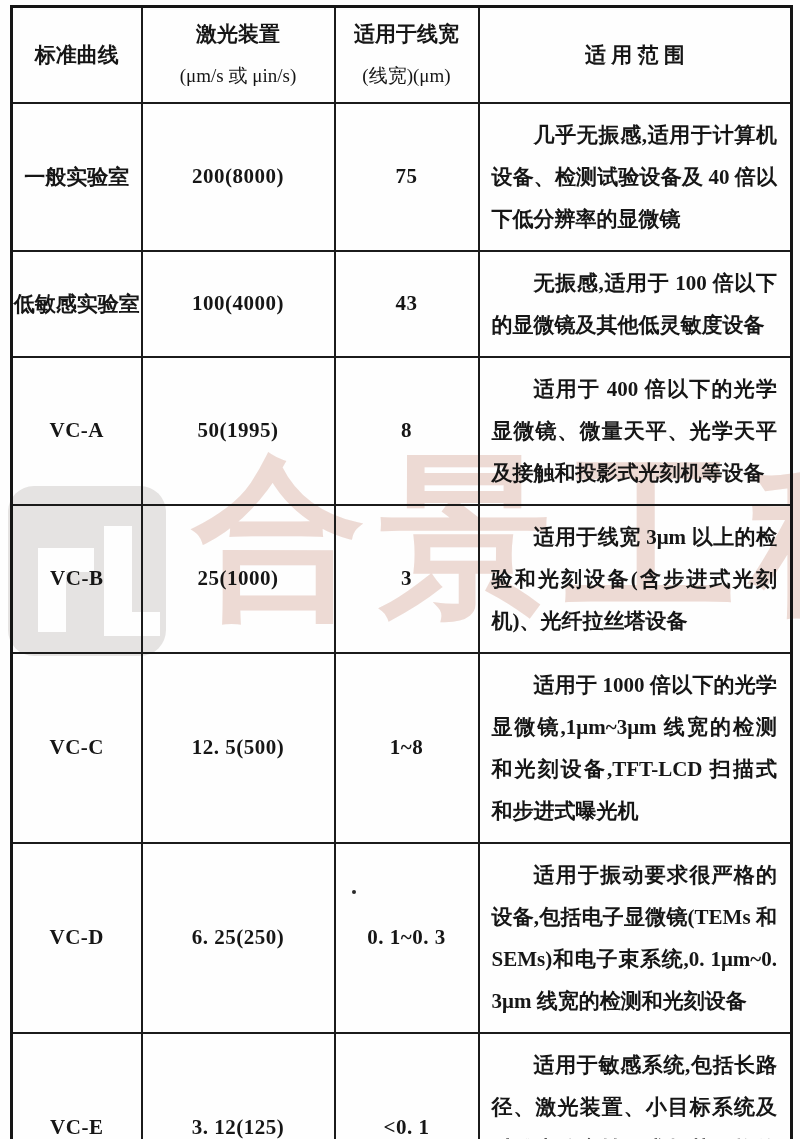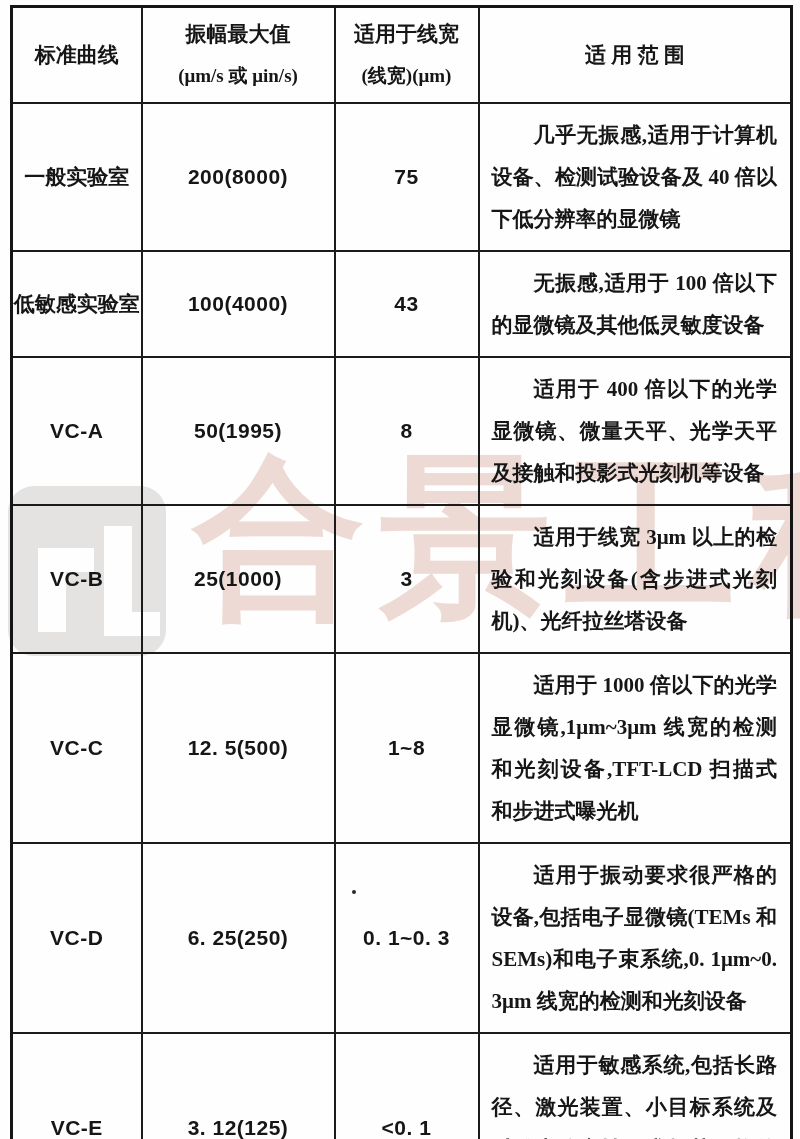--- a/index.html
+++ b/index.html
@@ -59,28 +59,28 @@
     background: transparent;
     font-weight: bold;
     vertical-align: middle;
     text-align: center;
     font-size: 21px;
   }
   #vc-table {
     border: 3px solid #151515;
   }
   .num {
-    font-family: Liberation Sans, sans-serif;
+    font-family: Liberation Serif, serif;
     font-size: 20px;
     letter-spacing: 0.5px;
   }
   .hdr-sub {
     display: block;
     font-size: 19px;
-    font-weight: bold;
+    font-weight: normal;
     margin-top: 15px;
   }
   .hdr-main { display: block; font-size: 21px; }
   .scope {
     text-align: left;
   }
   .scope-text {
     padding: 10px 13px 10px 12px;
     text-indent: 2em;
     line-height: 42px;
@@ -132,21 +132,21 @@
       <col style="width:144px">
       <col style="width:313px">
     </colgroup>
 
     <tbody>
         <tr class="rh-hd">
       <td>
         <span class="hdr-main">标准曲线</span>
       </td>
       <td>
-        <span class="hdr-main">振幅最大值</span>
+        <span class="hdr-main">激光装置</span>
         <span class="hdr-sub">(μm/s 或 μin/s)</span>
       </td>
       <td>
         <span class="hdr-main">适用于线宽</span>
         <span class="hdr-sub">(线宽)(μm)</span>
       </td>
       <td>
         <span class="hdr-main">适 用 范 围</span>
       </td>
     </tr>

